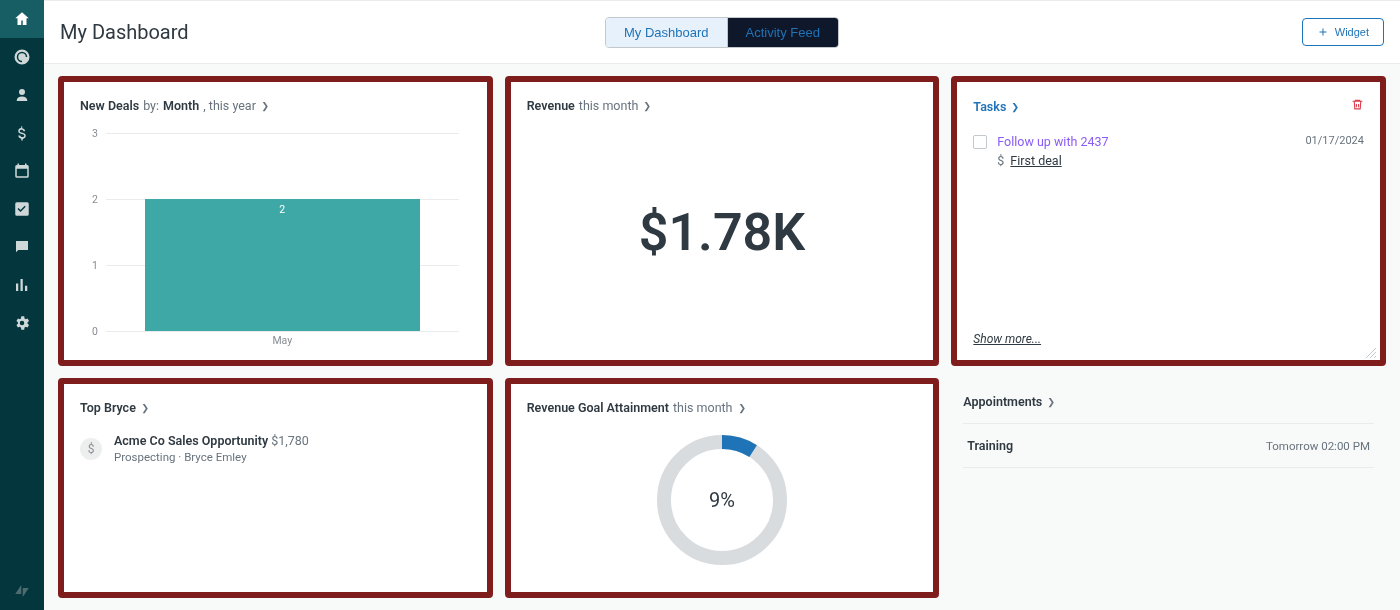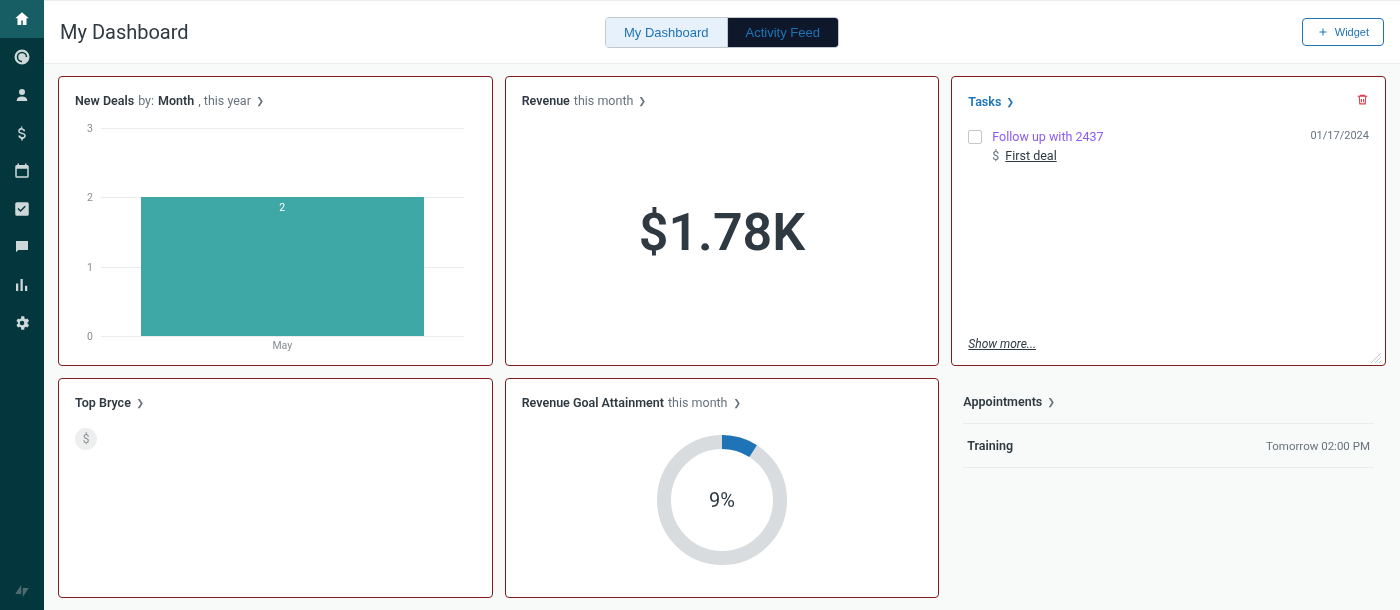--- a/index.html
+++ b/index.html
@@ -17,21 +17,21 @@
 .topbar { height: 64px; border-top: 1px solid #e9ebed; border-bottom: 1px solid #e9ebed; display: flex; align-items: center; padding: 0 16px; position: relative; }
 .page-title { font-size: 20px; font-weight: 400; color: #2f3941; }
 .seg { position: absolute; left: 50%; transform: translateX(-50%); display: flex; border: 1px solid #c2c8cc; border-radius: 4px; overflow: hidden; }
 .seg-btn { padding: 7px 18px; font-size: 13px; color: #1f73b7; background: #0f172a; border: none; cursor: pointer; }
 .seg-btn.active { background: #e6f1fb; }
 .seg-btn + .seg-btn { border-left: 1px solid #c2c8cc; }
 .widget-btn { margin-left: auto; display: flex; align-items: center; gap: 6px; border: 1px solid #1f73b7; color: #1f73b7; background: #fff; border-radius: 4px; padding: 7px 14px; font-size: 11px; cursor: pointer; }
 .widget-btn svg { width: 12px; height: 12px; stroke: #1f73b7; stroke-width: 2; fill: none; }
 
 .content { flex: 1; background: #f8f9f9; padding: 12px 14px; display: grid; grid-template-columns: repeat(3, 1fr); grid-template-rows: 290px 1fr; gap: 12px; overflow: hidden; }
-.card { background: #fff; border: 1px solid #7f1d1d; border-radius: 4px; padding: 16px 16px 8px 16px; display: flex; flex-direction: column; }
+.card { background: #fff; border: 6px solid #7f1d1d; border-radius: 4px; padding: 16px 16px 8px 16px; display: flex; flex-direction: column; }
 .card.noborder { border: none; background: transparent; padding-left: 12px; padding-right: 12px; }
 
 .card-head { font-size: 12.5px; color: #2f3941; display: flex; align-items: center; gap: 4px; }
 .card-head .bold { font-weight: 600; }
 .card-head .muted { color: #68737d; }
 .card-head .chev { color: #68737d; }
 .card-head.link .bold { color: #1f73b7; }
 .card-head .trash { margin-left: auto; color: #d93f4c; cursor: pointer; }
 
 
@@ -222,20 +222,24 @@
       </div>
 
       <div class="card">
         <div class="card-head">
           <span class="bold">Top Bryce</span>
           <span class="chev chev-small">❯</span>
         </div>
         <div id="top-deals-body">
             <div class="deal-row">
               <div class="deal-icon">$</div>
+              <div>
+                <div class="deal-title"><span class="name">Acme Co Sales Opportunity </span><span class="amount">$1,780</span></div>
+                <div class="deal-meta">Prospecting · Bryce Emley</div>
+              </div>
             </div>
           </div>
       </div>
 
       <div class="card">
         <div class="card-head">
           <span class="bold">Revenue Goal Attainment</span>
           <span class="muted">this month</span>
           <span class="chev chev-small">❯</span>
         </div>

